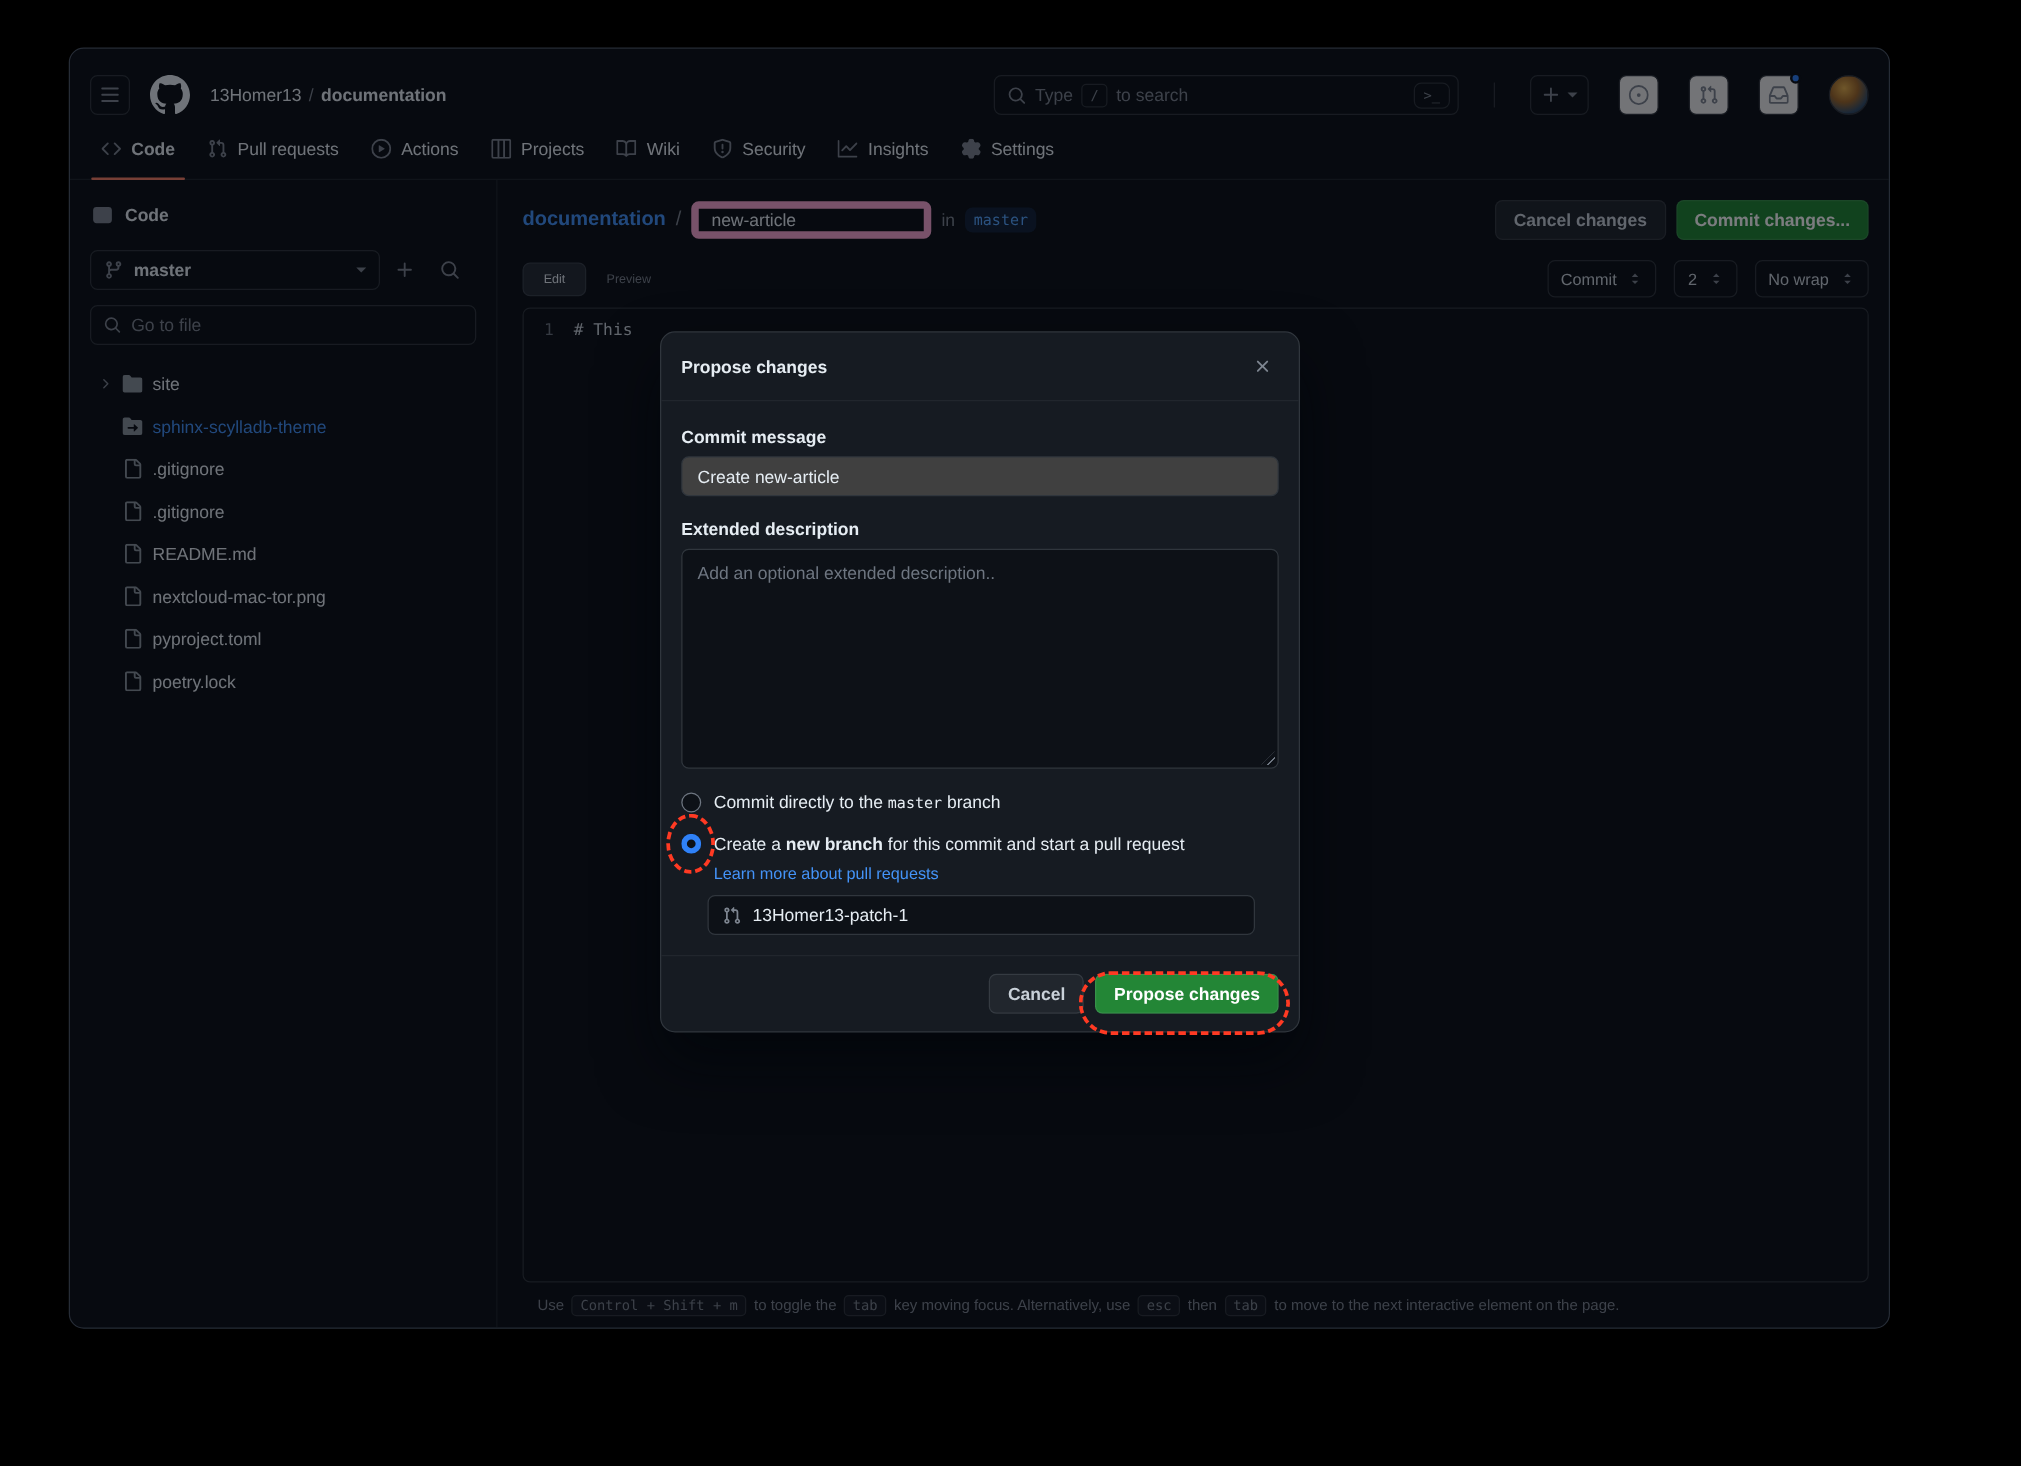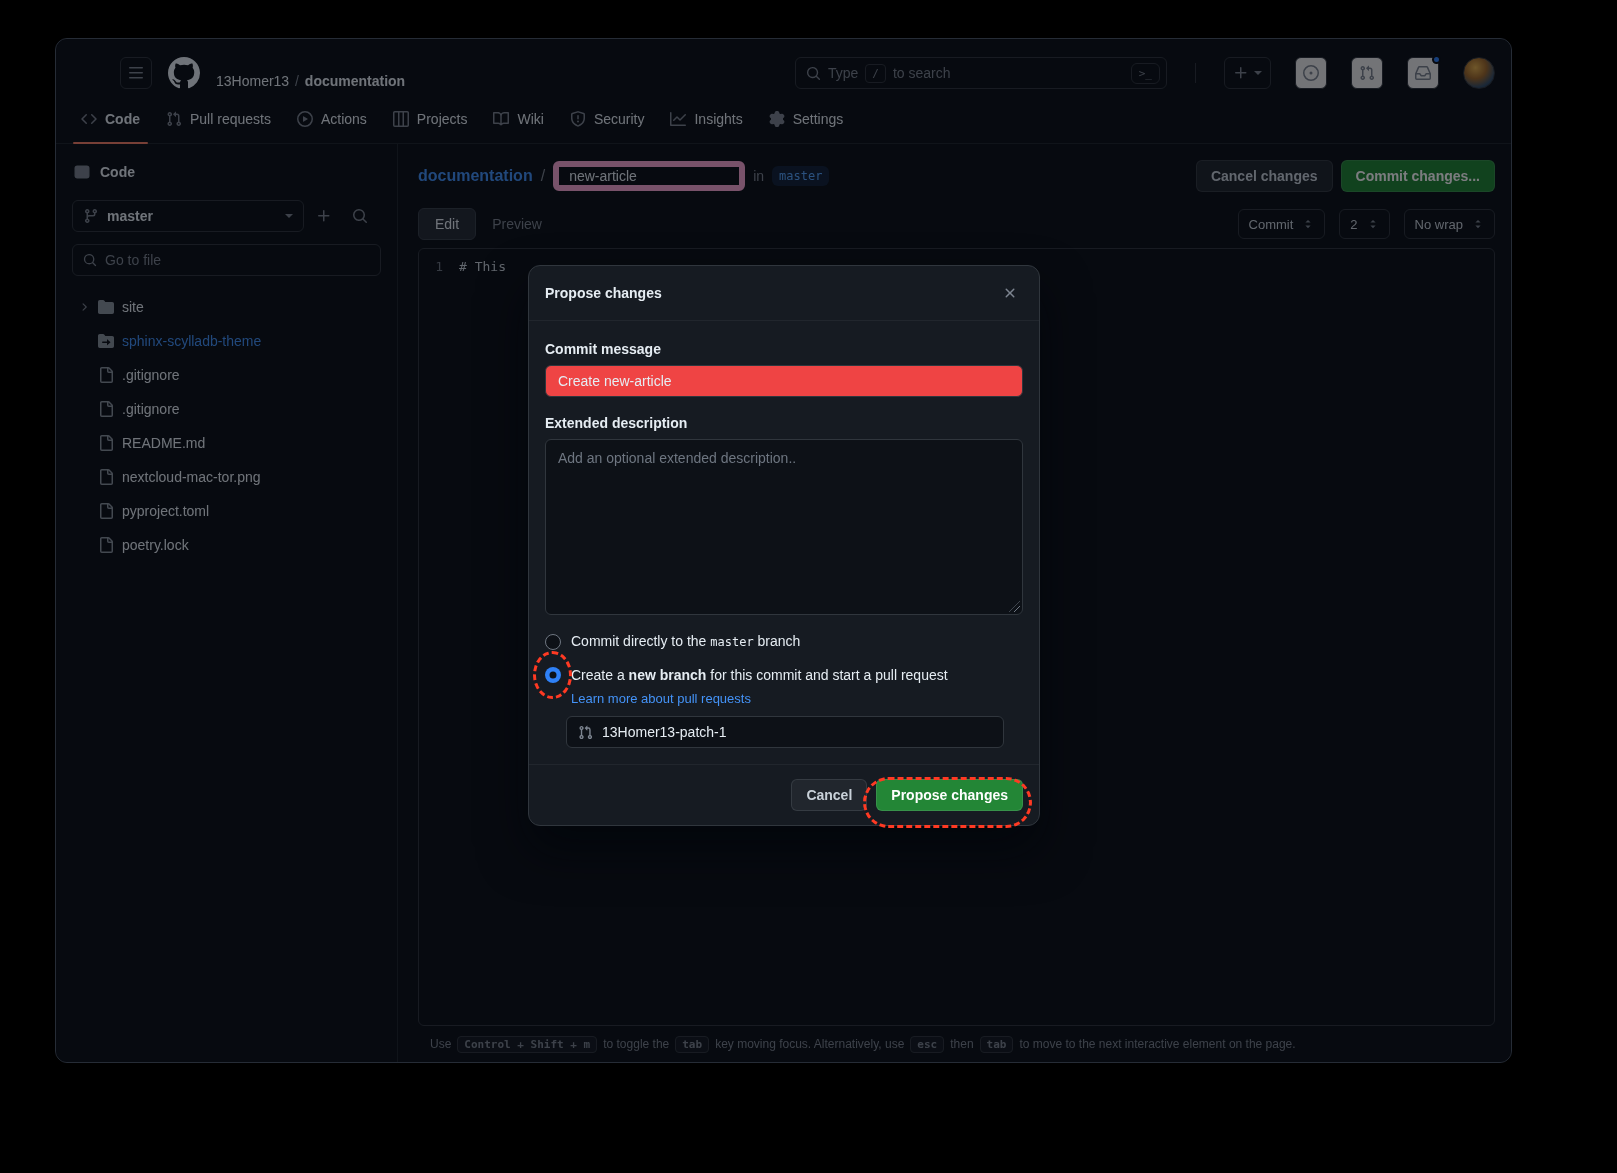--- a/index.html
+++ b/index.html
@@ -4,21 +4,21 @@
 <style>
   * { margin:0; padding:0; box-sizing:border-box; }
   html,body { width:1617px; height:1173px; background:#000; font-family:"Liberation Sans",sans-serif; position:relative; overflow:hidden; }
   svg { display:block; fill:currentColor; }
 
   .window { position:absolute; left:55px; top:38px; width:1457px; height:1025px;
     background:#0d1117; border:1px solid #262c36; border-radius:12px; overflow:hidden;
     display:flex; flex-direction:column; color:#e6edf3; }
 
   
-  .app-header { display:flex; align-items:flex-end; gap:8px; padding:24px 16px 0 16px; height:50px; flex:none;margin-left:48px; }
+  .app-header { display:flex; align-items:center; gap:8px; padding:24px 16px 0 16px; height:50px; flex:none; }
   .icon-btn { width:32px; height:32px; border:1px solid #30363d; border-radius:6px; background:transparent;
     display:flex; align-items:center; justify-content:center; color:#7d8590; cursor:pointer; }
   .icon-plain { width:32px; height:32px; border:1px solid #30363d; border-radius:6px; display:flex; align-items:center; justify-content:center; color:#7d8590; position:relative; }
   .gh-logo { color:#e6edf3; margin-left:8px; }
   .crumbs { font-size:14px; margin-left:8px; white-space:nowrap; }
   .crumbs .owner { color:#e6edf3; }
   .crumbs .sep { color:#7d8590; margin:0 2px; }
   .crumbs .repo { font-weight:700; }
   .header-right { margin-left:auto; display:flex; align-items:center; gap:24px; }
   .search-box { width:372px; height:32px; border:1px solid #30363d; border-radius:6px;
@@ -72,48 +72,48 @@
     color:#e6edf3; font-size:14px; padding:0 10px; outline:none; font-family:inherit; }
   .in-label { color:#7d8590; font-size:14px; }
   .branch-badge { font-family:"DejaVu Sans Mono",monospace; font-size:12px; color:#58a6ff;
     background:rgba(56,139,253,0.15); border-radius:6px; padding:3px 7px; }
   .crumb-spacer { flex:1; }
   .btn { height:32px; padding:0 14px; border-radius:6px; font-size:14px; font-weight:600; display:flex; align-items:center; cursor:pointer; border:1px solid rgba(240,246,252,0.1); font-family:inherit; }
   .btn-default { background:#21262d; color:#c9d1d9; }
   .btn-primary { background:#238636; color:#ffffff; }
 
   .edit-row { display:flex; align-items:center; margin-top:16px; flex:none; }
-  .seg-tab { padding:7px 16px; font-size:14px; color:#7d8590; border-radius:6px; cursor:pointer; }
+  .seg-tab { padding:7px 16px; font-size:10px; color:#7d8590; border-radius:6px; cursor:pointer; }
   .seg-tab.active { color:#e6edf3; background:#262c36; border:1px solid #3a414a; }
   .selects { margin-left:auto; display:flex; gap:14px; }
   .select { height:30px; border:1px solid #30363d; border-radius:6px; display:flex; align-items:center; gap:9px; padding:0 10px; color:#c9d1d9; font-size:13px; cursor:pointer; }
   .select .u-icon { color:#7d8590; }
 
   .editor { flex:1; min-height:0; margin-top:8px; border:1px solid #30363d; border-radius:6px; background:#0d1117;
     padding:8px 0; font-family:"DejaVu Sans Mono",monospace; font-size:13px; }
   .code-line { display:flex; line-height:20px; }
   .line-num { width:40px; text-align:right; padding-right:16px; color:#6e7681; flex:none; }
   .line-text { color:#c9d1d9; white-space:pre;text-align:center; }
 
   .status-bar { height:36px; flex:none; display:flex; align-items:center; gap:6px; color:#7d8590; font-size:12px; padding-left:12px; white-space:nowrap; }
   .kbd { border:1px solid #30363d; border-radius:4px; background:#161b22; padding:1px 6px;
-    font-family:"DejaVu Sans Mono",monospace; font-size:11px; color:#7d8590;font-weight:bold; }
+    font-family:"DejaVu Sans Mono",monospace; font-size:11px; color:#7d8590; }
 
   
   .backdrop { position:absolute; inset:0; background:rgba(1,4,9,0.52); z-index:10; }
   .modal { position:absolute; left:528px; top:265px; width:512px; z-index:20;
     background:#161b22; border:1px solid #30363d; border-radius:12px;
     box-shadow:0 24px 48px rgba(1,4,9,0.65); font-size:14px; color:#e6edf3; }
   .modal-header { display:flex; align-items:center; justify-content:space-between; padding:14px 16px; border-bottom:1px solid #21262d; }
   .modal-title { font-size:14px; font-weight:700; }
   .close-btn { width:26px; height:26px; display:flex; align-items:center; justify-content:center; color:#7d8590; border:none; background:transparent; border-radius:6px; cursor:pointer; }
   .modal-body { padding:14px 16px 16px 16px; }
   .field-label { font-weight:700; margin:6px 0 8px; }
   .field-label.second { margin-top:18px; }
-  .text-input { width:100%; height:32px; background:#ef4444; border:1px solid #30363d; border-radius:6px;
+  .text-input { width:100%; height:32px; background:#404040; border:1px solid #30363d; border-radius:6px;
     color:#e6edf3; font-size:14px; padding:0 12px; outline:none; font-family:inherit; }
   .textarea-wrap { position:relative; }
   .text-area { width:100%; height:176px; background:#0d1117; border:1px solid #30363d; border-radius:6px;
     color:#e6edf3; font-size:14px; padding:10px 12px; outline:none; resize:none; font-family:inherit; display:block; }
   .text-area::placeholder, .text-input::placeholder { color:#6e7681; }
   .resize-grip { position:absolute; right:3px; bottom:3px; width:11px; height:11px; pointer-events:auto; cursor:nwse-resize;
     background:repeating-linear-gradient(135deg, transparent 0 3px, #6e7681 3px 4px); clip-path:polygon(100% 0, 100% 100%, 0 100%); }
   .radio-row { display:flex; align-items:center; gap:10px; margin-top:16px; }
   .radio-row.tight { margin-top:13px; }
   .radio { width:16px; height:16px; border-radius:50%; flex:none; border:1px solid #6e7681; background:#0d1117; cursor:pointer; }

